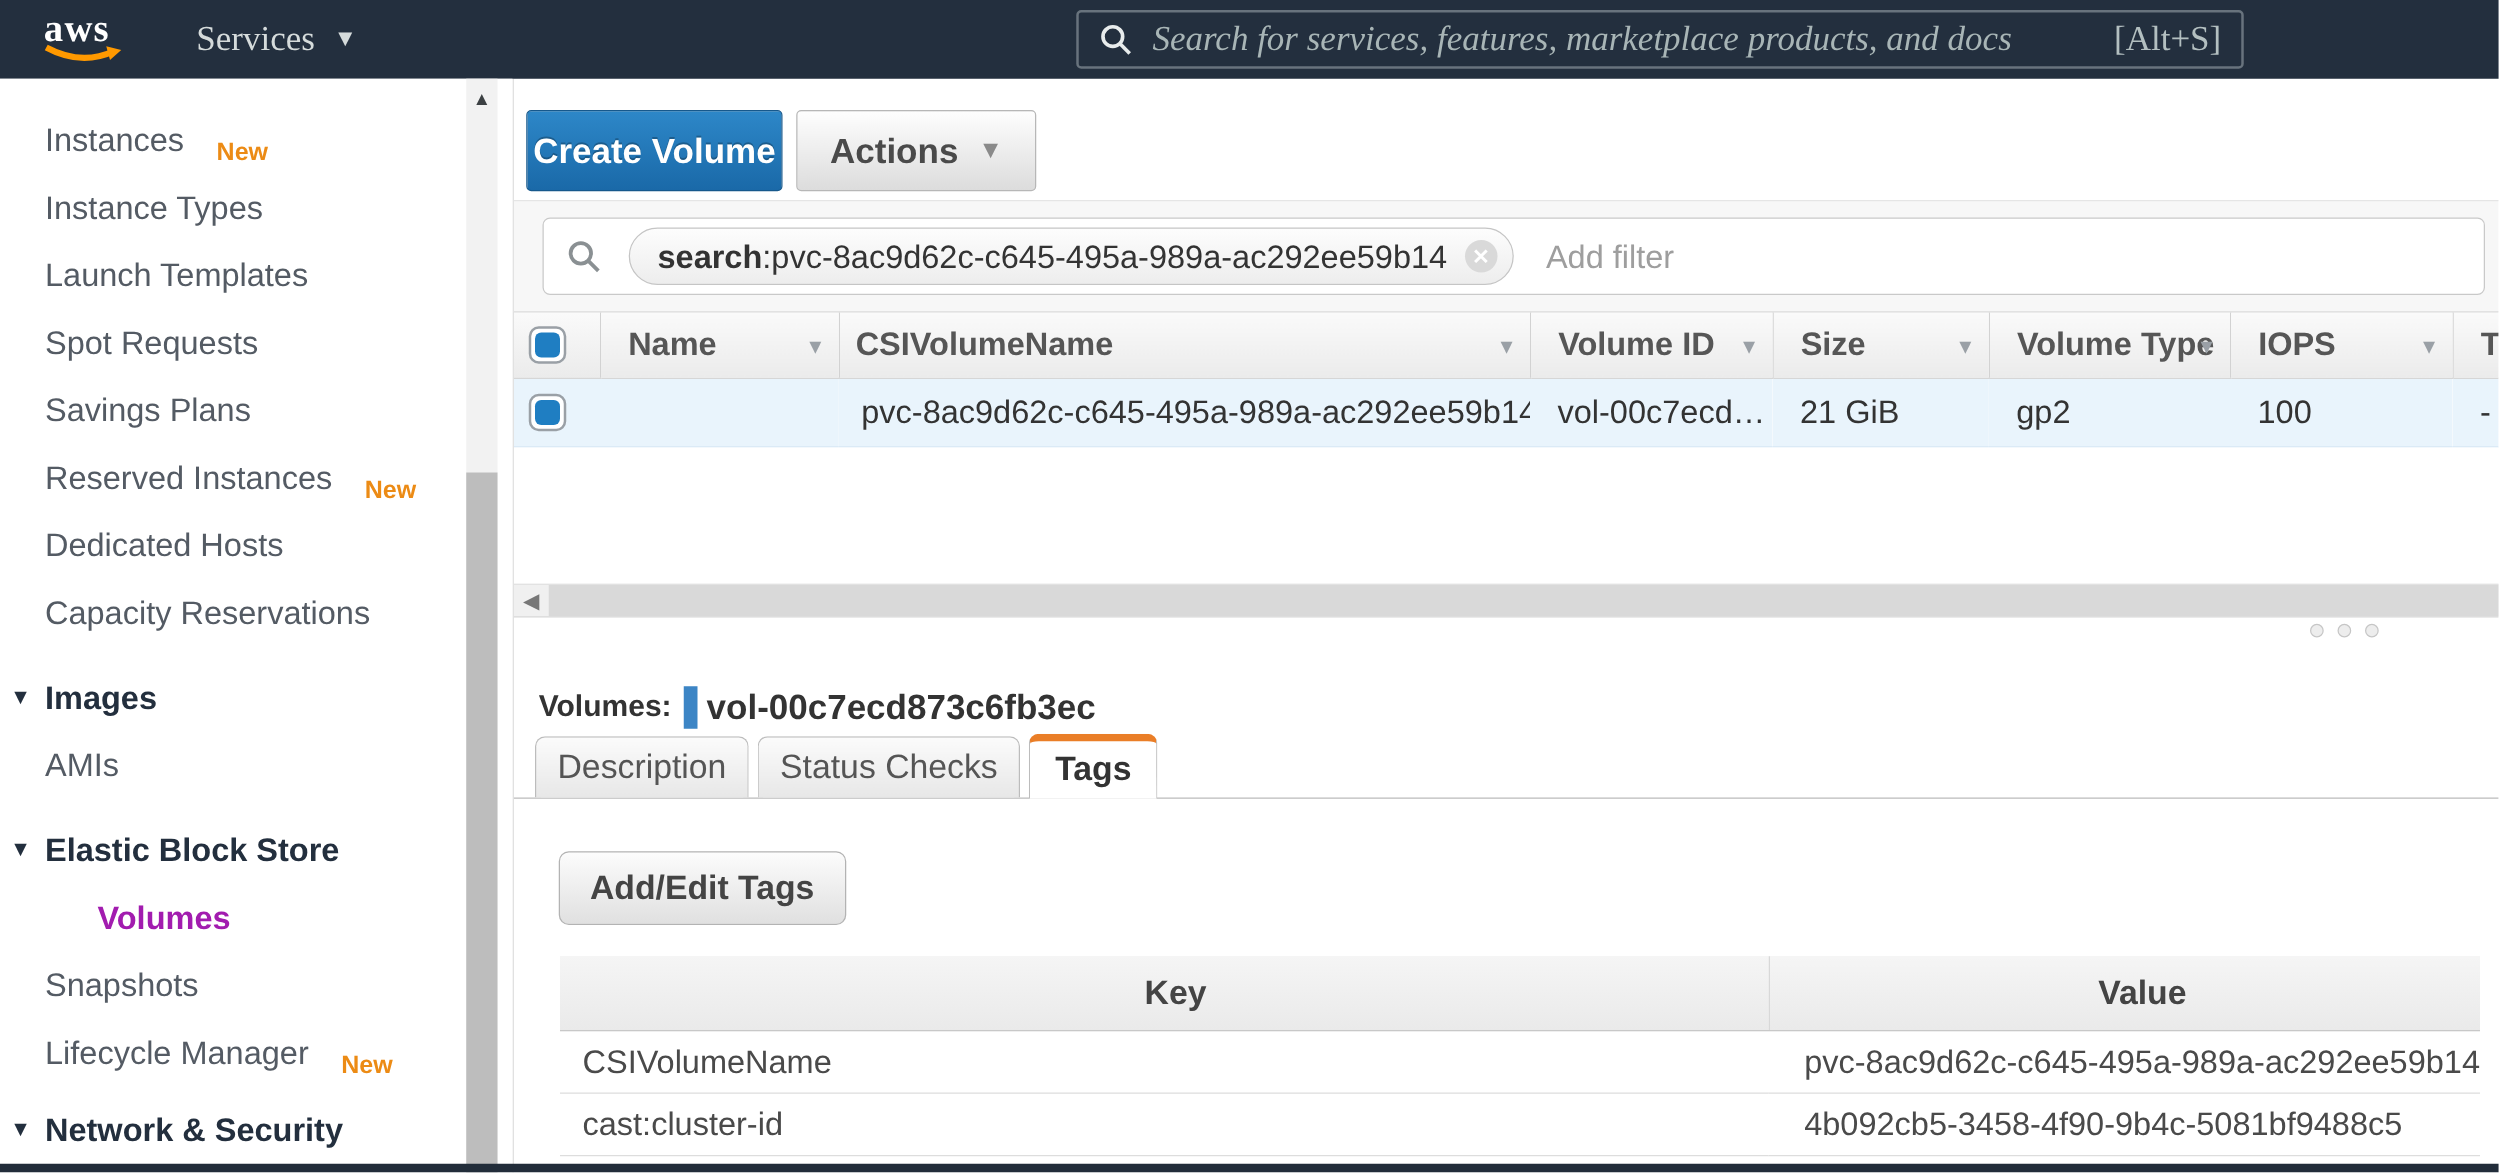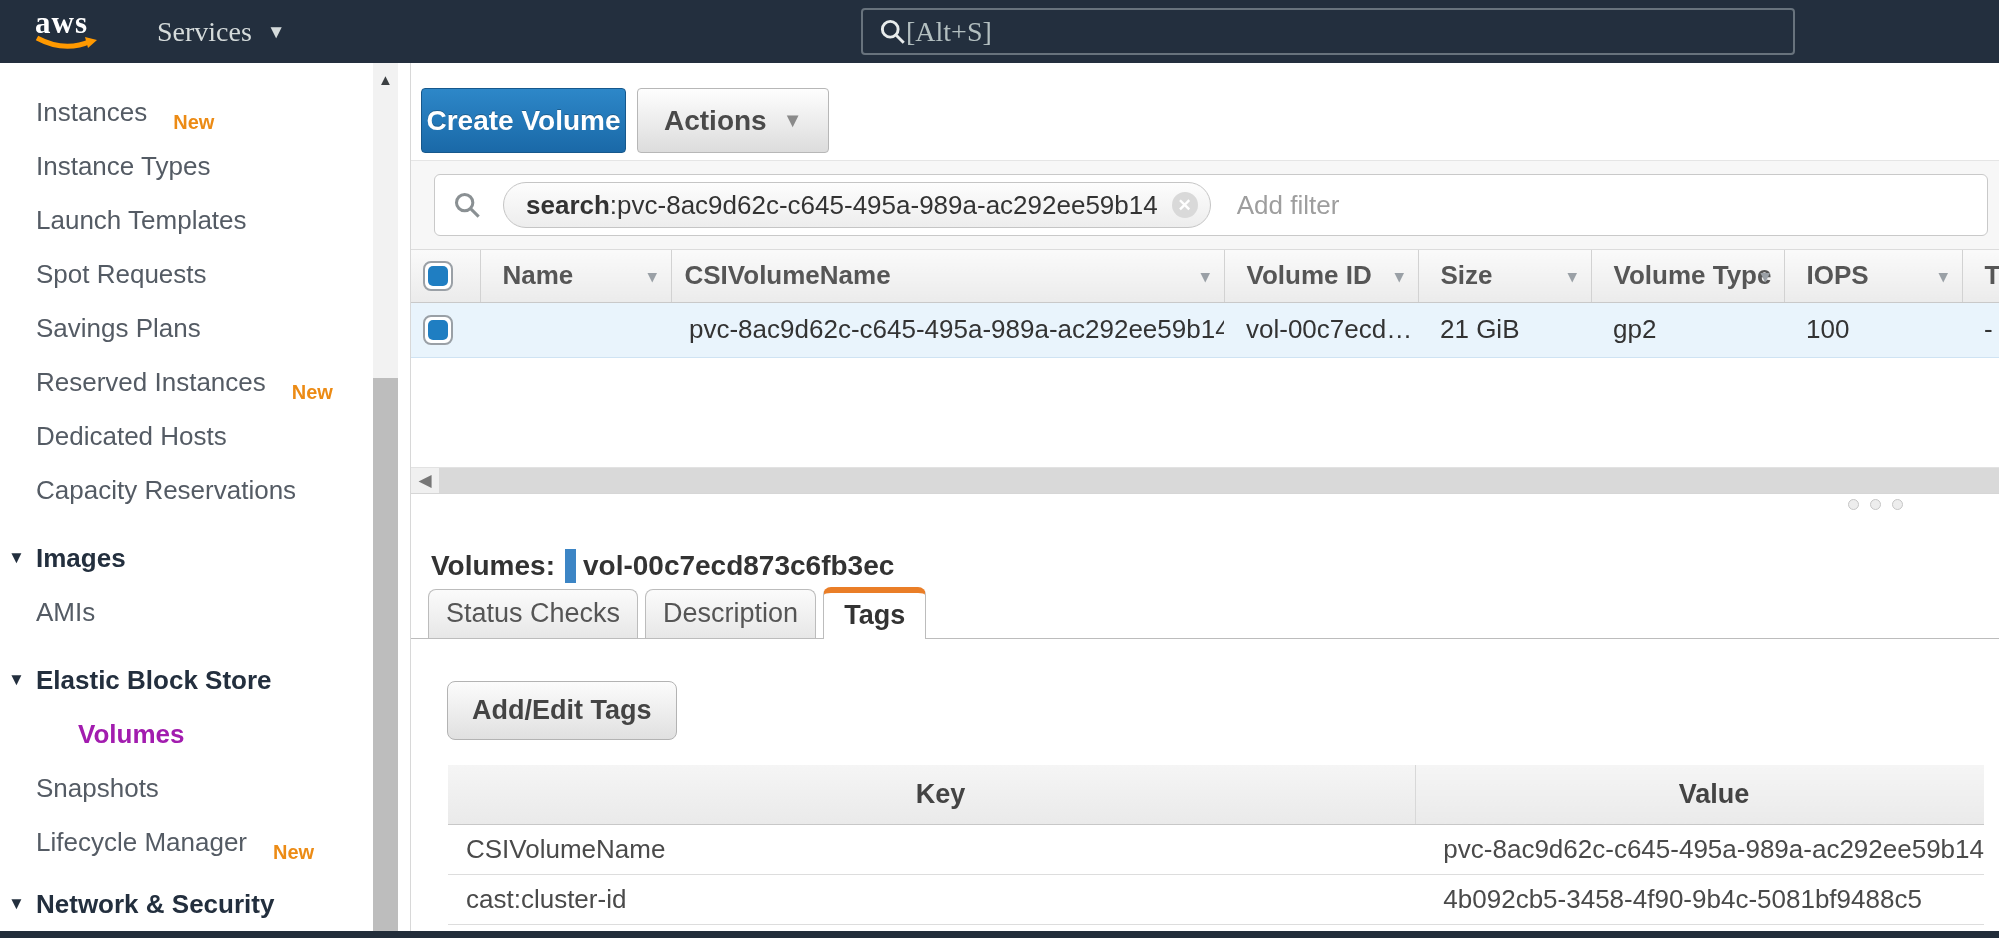--- a/index.html
+++ b/index.html
@@ -73,21 +73,21 @@
 
   .hscroll { height:26px; display:flex; border-top:1px solid #e2e2e2; background:#ececec; cursor:pointer; }
   .hscroll .arrow { width:28px; display:flex; align-items:center; justify-content:center; color:#777; font-size:17px; background:#f0f0f0; }
   .hscroll .track { flex:1; background:#d9d9d9; }
 
   .splitter { height:53px; border-top:1px solid #d6d6d6; position:relative; }
   .split-dots { position:absolute; top:5px; left:1437px; display:flex; cursor:row-resize; }
   .split-dots span { width:11px; height:11px; border-radius:50%; background:#ededed; border:1px solid #c6c6c6; margin-right:11px; }
 
   .detail-title { margin-left:20px; display:flex; align-items:center; height:40px; }
-  .detail-title .prefix { font-size:28px; font-weight:bold; color:#333; }
+  .detail-title .prefix { font-size:24px; font-weight:bold; color:#333; }
   .detail-title .selbar { width:11px; height:34px; background:#3c85c5; margin:0 7px 0 10px; }
   .detail-title .vid { font-size:28px; font-weight:bold; color:#333;text-align:center; }
 
   .tabs { margin-top:2px; padding-left:17px; display:flex; align-items:flex-end; border-bottom:1px solid #bcbcbc; height:51px; }
   .tab { height:49px; line-height:47px; padding:0 17px; margin-right:7px; font-size:27px; color:#555;
     background:linear-gradient(#fbfbfb,#e7e7e7); border:1px solid #bcbcbc; border-bottom:none; border-radius:8px 8px 0 0; cursor:pointer; white-space:nowrap; }
   .tab.active { background:#fff; border-top:6px solid #ea7e27; font-weight:bold; color:#333;
     margin-bottom:-1px; height:52px; line-height:44px; padding:0 20px; position:relative; z-index:2; }
 
   .add-tags-btn { margin:42px 0 25px 36px; height:59px; padding:0 24px; display:inline-flex; align-items:center;
@@ -117,20 +117,21 @@
   </div>
   <div class="nav-services">
     <span class="lbl">Services</span>
     <span class="caret">▼</span>
   </div>
   <div class="nav-search">
     <svg width="27" height="27" viewBox="0 0 24 24">
       <circle cx="10" cy="10" r="7" stroke="#e8ecec" stroke-width="2.6" fill="none"></circle>
       <line x1="15.5" y1="15.5" x2="22" y2="22" stroke="#e8ecec" stroke-width="2.6"></line>
     </svg>
+    <span class="placeholder">Search for services, features, marketplace products, and docs</span>
     <span class="shortcut">[Alt+S]</span>
   </div>
 </div>
 
 <div class="page-body">
 
   <div class="sidebar">
     <ul class="side-list">
       <li class="side-item">
         <span>Instances</span>
@@ -296,22 +297,22 @@
         </div>
     </div>
 
     <div class="detail-title">
       <span class="prefix">Volumes:</span>
       <span class="selbar"></span>
       <span class="vid">vol-00c7ecd873c6fb3ec</span>
     </div>
 
     <div class="tabs">
+      <div class="tab">Description</div>
       <div class="tab">Status Checks</div>
-      <div class="tab">Description</div>
       <div class="tab active">Tags</div>
     </div>
 
     <div>
       <div class="add-tags-btn">Add/Edit Tags</div>
 
       <table class="tags">
         <colgroup>
             <col class="key">
             <col>

